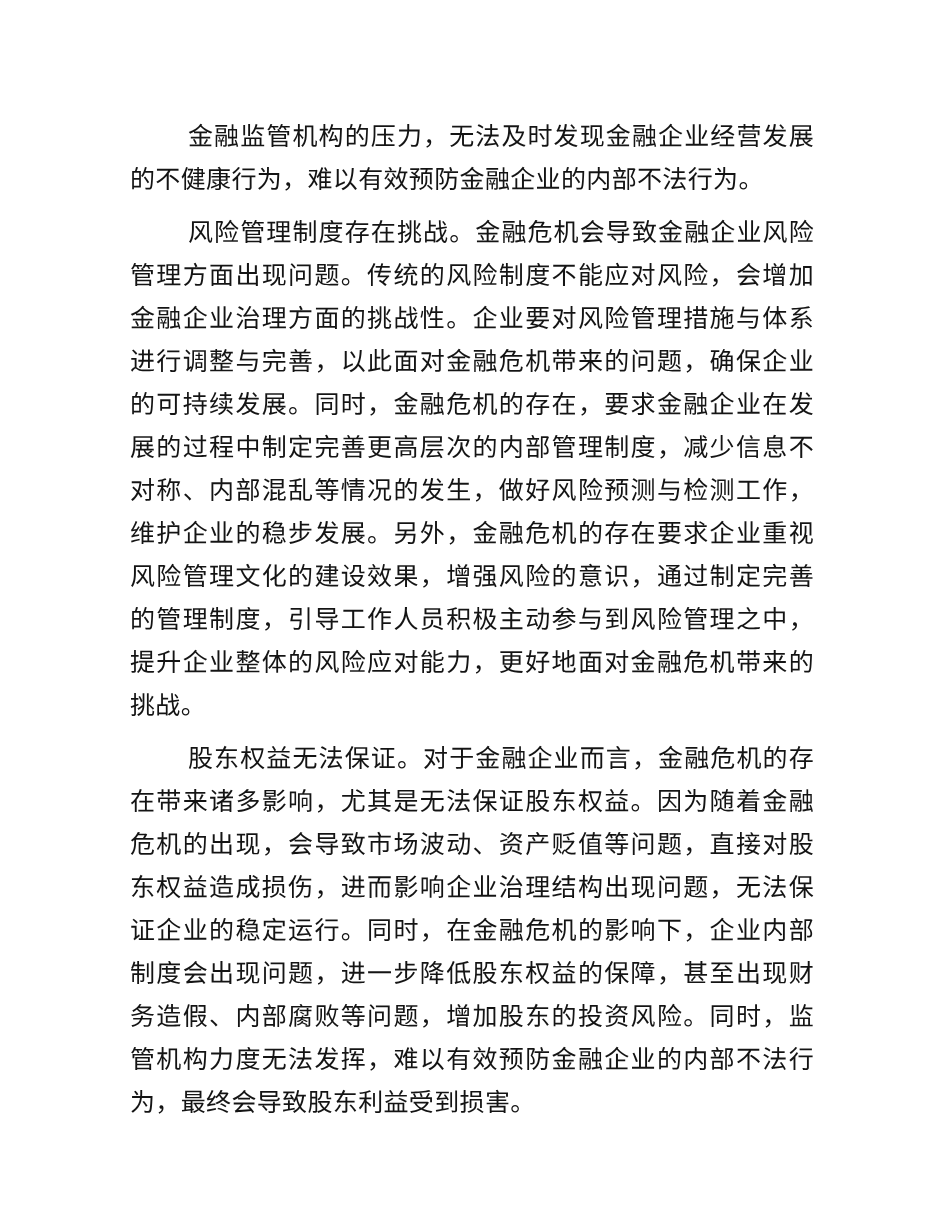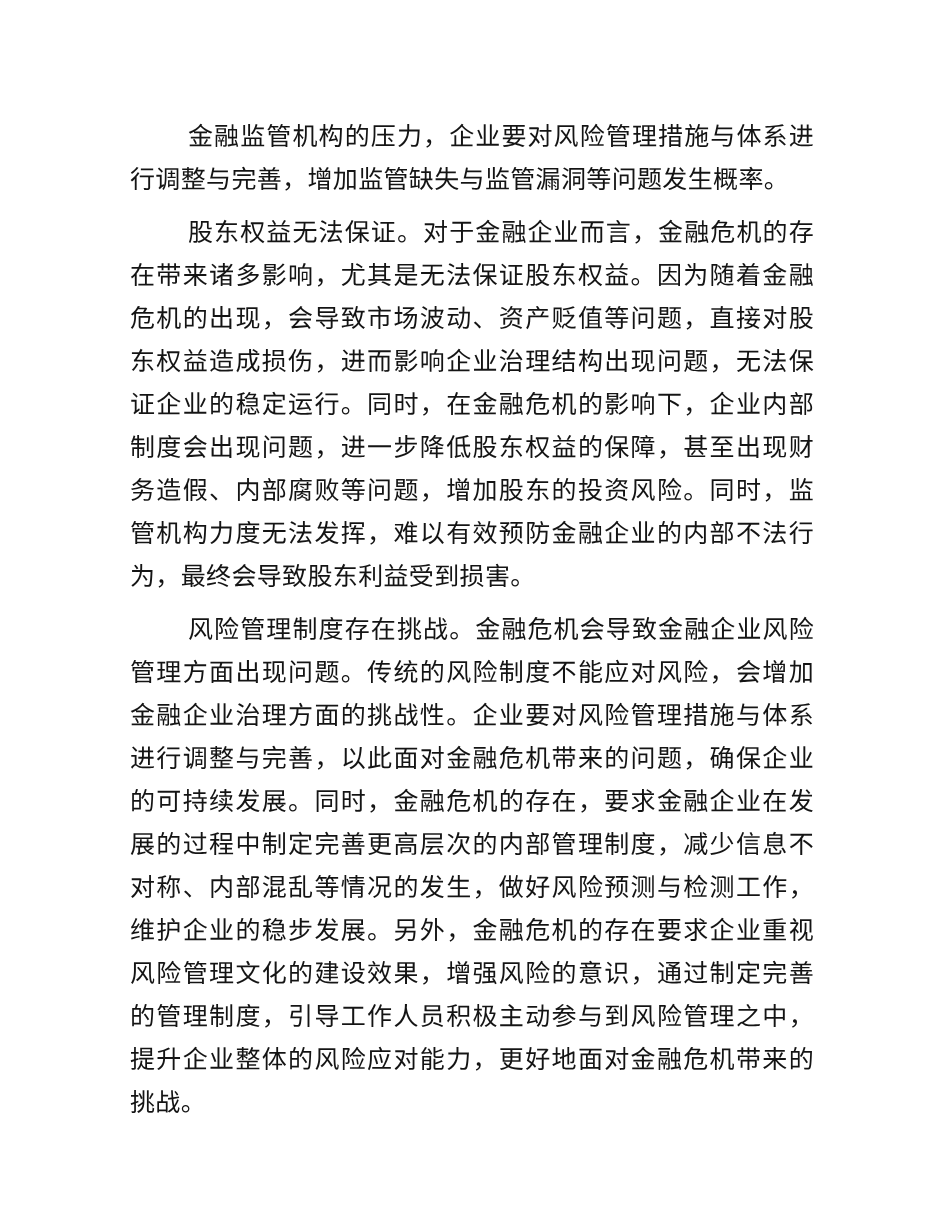--- a/index.html
+++ b/index.html
@@ -31,16 +31,16 @@
     text-justify: inter-ideograph;
     text-indent: 58px;
     word-break: break-all;
     font-family: "Liberation Sans", sans-serif;
   }
 </style>
 </head>
 <body>
 
 <div class="doc-page">
-  <p class="para">金融监管机构的压力，企业要对风险管理措施与体系进行调整与完善，增加监管缺失与监管漏洞等问题发生概率。</p>
+  <p class="para">金融监管机构的压力，无法及时发现金融企业经营发展的不健康行为，难以有效预防金融企业的内部不法行为。</p>
+  <p class="para">风险管理制度存在挑战。金融危机会导致金融企业风险管理方面出现问题。传统的风险制度不能应对风险，会增加金融企业治理方面的挑战性。企业要对风险管理措施与体系进行调整与完善，以此面对金融危机带来的问题，确保企业的可持续发展。同时，金融危机的存在，要求金融企业在发展的过程中制定完善更高层次的内部管理制度，减少信息不对称、内部混乱等情况的发生，做好风险预测与检测工作，维护企业的稳步发展。另外，金融危机的存在要求企业重视风险管理文化的建设效果，增强风险的意识，通过制定完善的管理制度，引导工作人员积极主动参与到风险管理之中，提升企业整体的风险应对能力，更好地面对金融危机带来的挑战。</p>
   <p class="para">股东权益无法保证。对于金融企业而言，金融危机的存在带来诸多影响，尤其是无法保证股东权益。因为随着金融危机的出现，会导致市场波动、资产贬值等问题，直接对股东权益造成损伤，进而影响企业治理结构出现问题，无法保证企业的稳定运行。同时，在金融危机的影响下，企业内部制度会出现问题，进一步降低股东权益的保障，甚至出现财务造假、内部腐败等问题，增加股东的投资风险。同时，监管机构力度无法发挥，难以有效预防金融企业的内部不法行为，最终会导致股东利益受到损害。</p>
-  <p class="para">风险管理制度存在挑战。金融危机会导致金融企业风险管理方面出现问题。传统的风险制度不能应对风险，会增加金融企业治理方面的挑战性。企业要对风险管理措施与体系进行调整与完善，以此面对金融危机带来的问题，确保企业的可持续发展。同时，金融危机的存在，要求金融企业在发展的过程中制定完善更高层次的内部管理制度，减少信息不对称、内部混乱等情况的发生，做好风险预测与检测工作，维护企业的稳步发展。另外，金融危机的存在要求企业重视风险管理文化的建设效果，增强风险的意识，通过制定完善的管理制度，引导工作人员积极主动参与到风险管理之中，提升企业整体的风险应对能力，更好地面对金融危机带来的挑战。</p>
 </div>
 
 </body></html>

